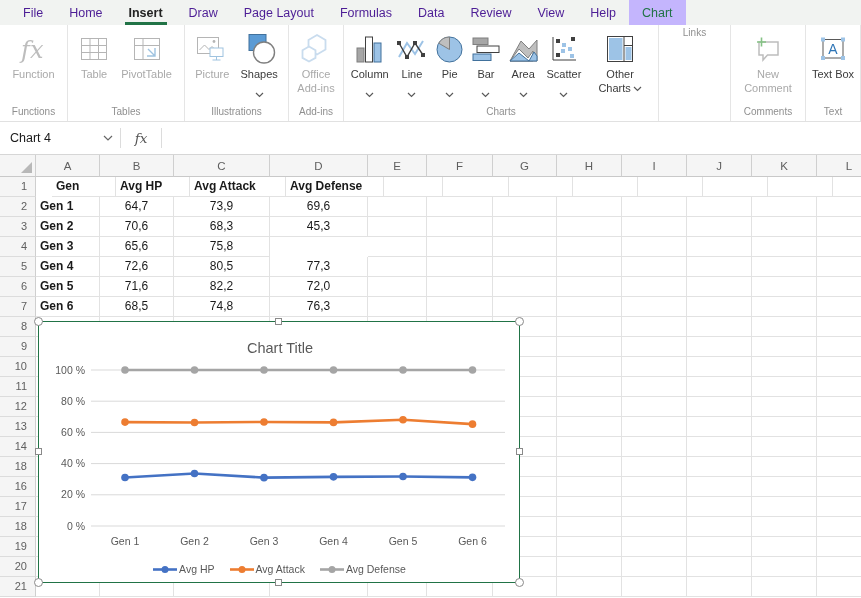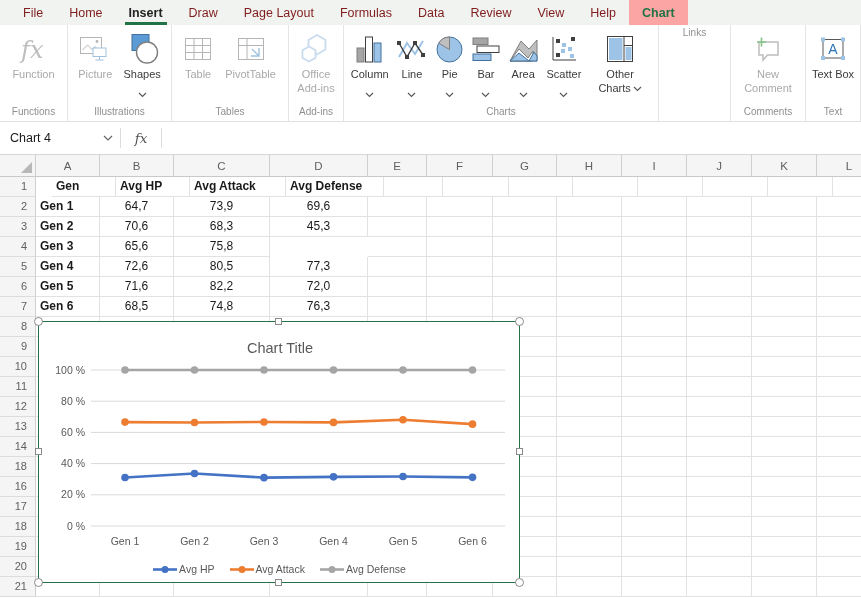--- a/index.html
+++ b/index.html
@@ -15,33 +15,33 @@
   .tabbar {
     height: 25px;
     background: #f1f3f1;
     display: flex;
     align-items: stretch;
     padding-left: 10px;
   }
   .tab {
     padding: 0 13px;
     font-size: 12.5px;
-    color: #7f1d1d;
+    color: #4c1d95;
     display: flex;
     align-items: center;
     position: relative;
     cursor: pointer;
     white-space: nowrap;
   }
   .tab.active { font-weight: bold; color: #222; }
   .tab.active .underline {
     position: absolute; left: 9px; right: 9px; bottom: 0; height: 3px;
     background: #217346;
   }
-  .tab.contextual { background: #fca5a5; color: #217346; font-weight: bold; }
+  .tab.contextual { background: #c4b5fd; color: #217346; font-weight: normal; }
   
   .ribbon {
     height: 97px;
     background: #fff;
     border-bottom: 1px solid #e1e1e1;
     display: flex;
   }
   .rgroup {
     display: flex; flex-direction: column;
     border-right: 1px solid #e5e5e5;
@@ -211,20 +211,48 @@
           <span class="ricon">
             <svg width="32" height="30">
               <text x="4" y="24" font-family="DejaVu Serif,serif" font-style="italic" font-size="24" fill="#bdbdbd">fx</text>
             </svg>
           </span>
           <span class="lbl">Function</span>
         </div>
       </div>
       <div class="rgroup-label">Functions</div>
     </div>
+    <div class="rgroup" style="width: 117px;">
+      <div class="rgroup-buttons">
+        <div class="rbtn disabled">
+          <span class="ricon">
+            <svg width="28" height="26" viewBox="0 0 28 26">
+              <g stroke="#b5b5b5" fill="none">
+                <rect x="1.5" y="2.5" width="25" height="21"></rect>
+                <path d="M1.5 9.5h25M1.5 16.5h25M10 2.5v21M18.5 2.5v21"></path>
+              </g>
+            </svg>
+          </span>
+          <span class="lbl">Table</span>
+        </div>
+        <div class="rbtn disabled">
+          <span class="ricon">
+            <svg width="28" height="26" viewBox="0 0 28 26">
+              <g stroke="#b5b5b5" fill="none">
+                <rect x="1.5" y="2.5" width="25" height="21"></rect>
+                <path d="M10 2.5v21M1.5 9.5h25"></path>
+              </g>
+              <path d="M22 12v8h-8M22 20l-7-7" fill="none" stroke="#9fc3e0" stroke-width="1.4"></path>
+            </svg>
+          </span>
+          <span class="lbl">PivotTable</span>
+        </div>
+      </div>
+      <div class="rgroup-label">Tables</div>
+    </div>
     <div class="rgroup" style="width: 104px;">
       <div class="rgroup-buttons">
         <div class="rbtn disabled">
           <span class="ricon">
             <svg width="32" height="28" viewBox="0 0 32 28">
               <rect x="1.5" y="2.5" width="21" height="16" fill="none" stroke="#b5b5b5"></rect>
               <path d="M3.5 15l5-5 4.5 4.5 3-3 4 4" stroke="#b5b5b5" fill="none"></path>
               <circle cx="18" cy="6.5" r="1.4" fill="#b5b5b5"></circle>
               <rect x="14" y="13" width="13" height="8.5" fill="#fff" stroke="#9fc3e0"></rect>
               <path d="M20.5 21.5v3.5M16.5 25h8" stroke="#9fc3e0" fill="none"></path>
@@ -239,48 +267,20 @@
               <circle cx="22" cy="19.5" r="10.5" fill="#fff" stroke="#7f7f7f" stroke-width="1.4"></circle>
             </svg>
           </span>
           <span class="lbl">Shapes</span>
           <span class="chev"><svg width="9" height="6" viewBox="0 0 9 6">
               <path d="M1 1l3.5 3.5L8 1" fill="none" stroke="#5a5a5a" stroke-width="1.2"></path>
             </svg></span>
         </div>
       </div>
       <div class="rgroup-label">Illustrations</div>
-    </div>
-    <div class="rgroup" style="width: 117px;">
-      <div class="rgroup-buttons">
-        <div class="rbtn disabled">
-          <span class="ricon">
-            <svg width="28" height="26" viewBox="0 0 28 26">
-              <g stroke="#b5b5b5" fill="none">
-                <rect x="1.5" y="2.5" width="25" height="21"></rect>
-                <path d="M1.5 9.5h25M1.5 16.5h25M10 2.5v21M18.5 2.5v21"></path>
-              </g>
-            </svg>
-          </span>
-          <span class="lbl">Table</span>
-        </div>
-        <div class="rbtn disabled">
-          <span class="ricon">
-            <svg width="28" height="26" viewBox="0 0 28 26">
-              <g stroke="#b5b5b5" fill="none">
-                <rect x="1.5" y="2.5" width="25" height="21"></rect>
-                <path d="M10 2.5v21M1.5 9.5h25"></path>
-              </g>
-              <path d="M22 12v8h-8M22 20l-7-7" fill="none" stroke="#9fc3e0" stroke-width="1.4"></path>
-            </svg>
-          </span>
-          <span class="lbl">PivotTable</span>
-        </div>
-      </div>
-      <div class="rgroup-label">Tables</div>
     </div>
     <div class="rgroup" style="width: 55px;">
       <div class="rgroup-buttons">
         <div class="rbtn disabled">
           <span class="ricon">
             <svg width="32" height="32" viewBox="0 0 32 32">
               <path d="M17 2l8.5 5v9.5L17 21.5l-8.5-5V7z" fill="none" stroke="#c9dcee" stroke-width="1.8"></path>
               <path d="M9 13.5l6.5 3.8v7.6L9 28.5l-6.5-3.6v-7.6z" fill="#fff" stroke="#c9dcee" stroke-width="1.8"></path>
             </svg>
           </span>

